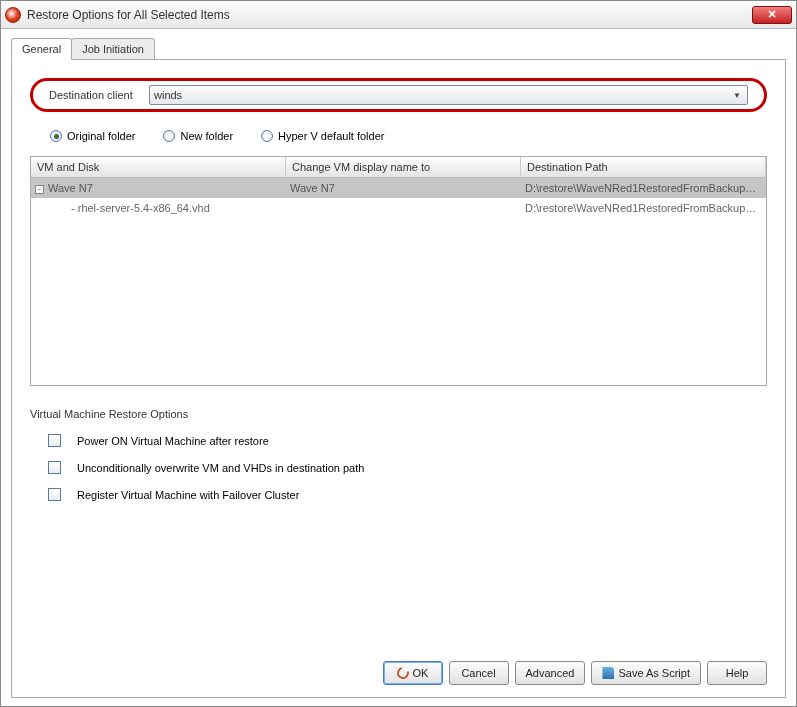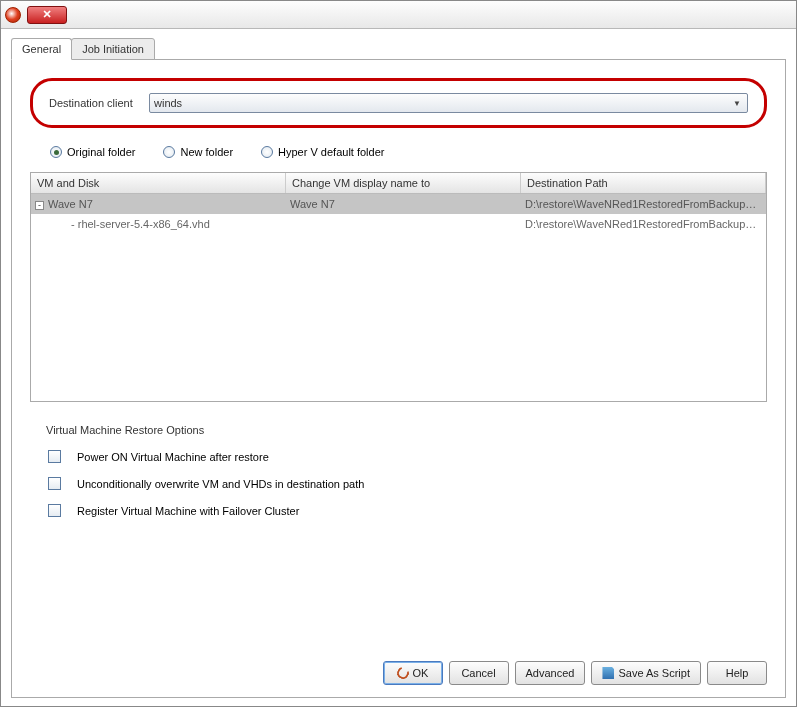--- a/index.html
+++ b/index.html
@@ -81,21 +81,21 @@
     flex: 1;
     border: 1px solid #aaa;
     background: #fff;
     padding: 18px 14px 10px 14px;
     display: flex;
     flex-direction: column;
   }
   .highlight-group {
     border: 3px solid #c40000;
     border-radius: 22px;
-    padding: 12px 16px;
+    padding: 4px 16px;
     margin: 0 4px 18px 4px;
   }
   .field-row {
     display: flex;
     align-items: center;
   }
   .field-label {
     width: 100px;
     color: #333;
   }
@@ -219,20 +219,21 @@
     transform: rotate(30deg);
   }
 </style>
 </head>
 <body>
 
 <div class="window">
 
   <div class="titlebar">
     <div class="app-icon"></div>
+    <div class="title">Restore Options for All Selected Items</div>
     <div class="close-btn">
       <span>✕</span>
     </div>
   </div>
 
   <div class="content">
 
     <div class="tabs">
       <div class="tab active">
         <span>General</span>
@@ -285,21 +286,21 @@
           </div>
           <div class="grid-row">
             <div class="cell col1" style="padding-left:40px">- rhel-server-5.4-x86_64.vhd</div>
             <div class="cell col2"></div>
             <div class="cell col3">D:\restore\WaveNRed1RestoredFromBackupCopy</div>
           </div>
         </div>
       </div>
 
       <div class="vm-options">
-        <div class="section-label" style="margin-left:16px">Virtual Machine Restore Options</div>
+        <div class="section-label" style="margin-left:0">Virtual Machine Restore Options</div>
         <div class="opt">
           <span class="chk"></span>
           <span>Power ON Virtual Machine after restore</span>
         </div>
         <div class="opt">
           <span class="chk"></span>
           <span>Unconditionally overwrite VM and VHDs in destination path</span>
         </div>
         <div class="opt">
           <span class="chk"></span>

